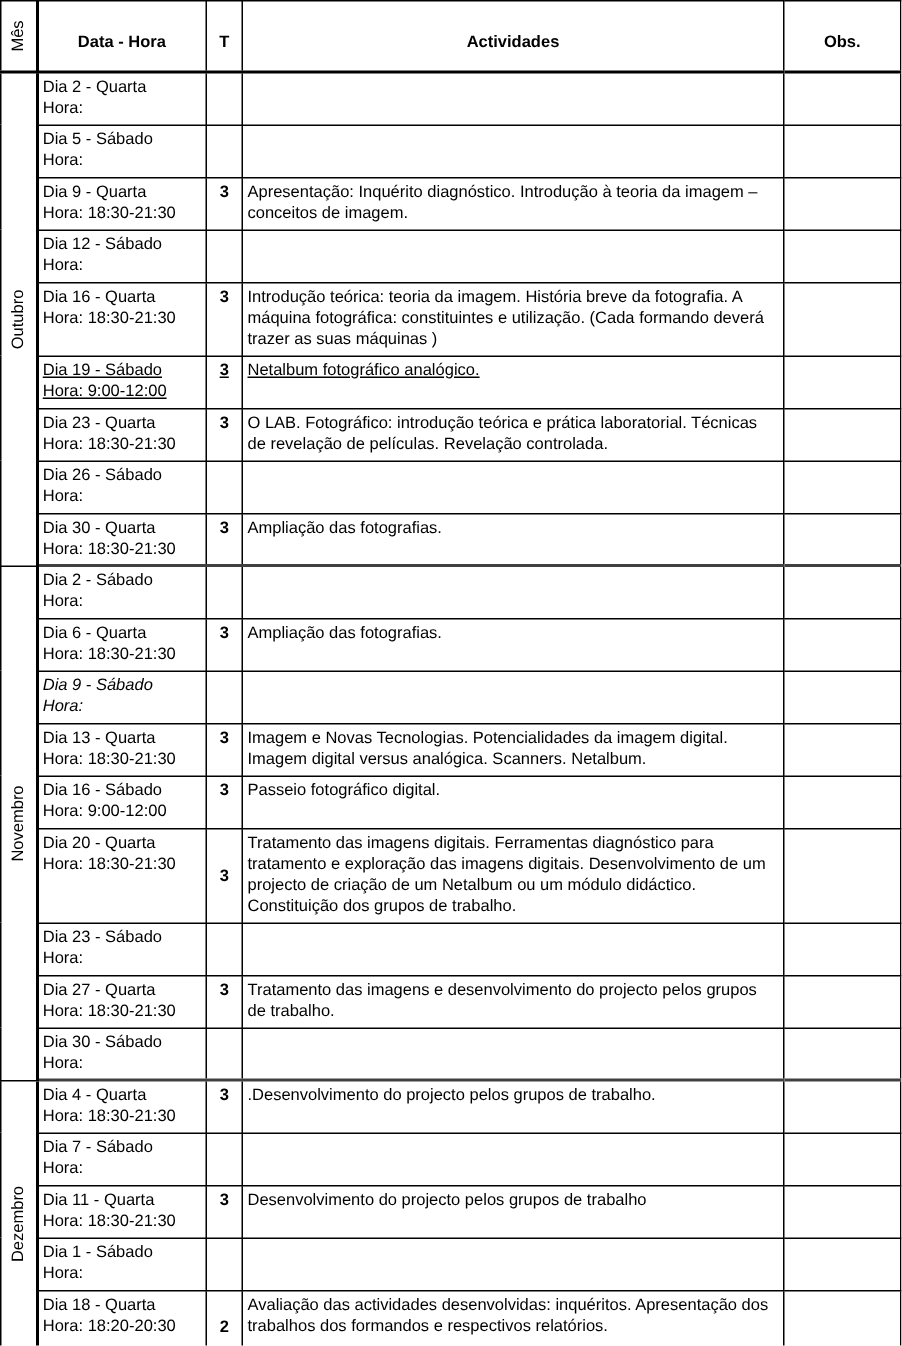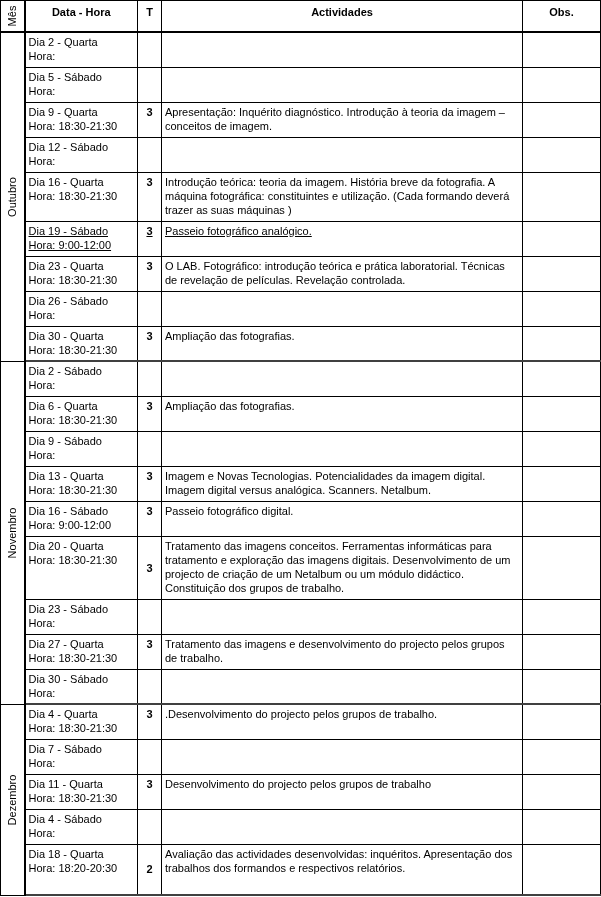--- a/index.html
+++ b/index.html
@@ -1,20 +1,20 @@
 <!DOCTYPE html>
 <html><head>
 <meta charset="utf-8">
 <style>
   html, body { margin: 0; padding: 0; background: #ffffff; }
   body { width: 601px; height: 897px; overflow: hidden; position: relative;
          font-family: "Liberation Sans", sans-serif; font-size: 11px; color: #000; }
   table { position: absolute; left: 0; top: 0; border-collapse: collapse; table-layout: fixed; width: 600px; }
   td, th { border: 1px solid #000; padding: 0; vertical-align: top; line-height: 14px; }
-  th { font-weight: bold; text-align: center; vertical-align: top; padding-top: 4px; height: 26px; border-bottom: 2px solid #000; }
+  th { font-weight: bold; text-align: center; vertical-align: top; padding-top: 20px; height: 26px; border-bottom: 2px solid #000; }
   col.c-mes { width: 24px; }
   col.c-data { width: 113px; }
   col.c-t { width: 24px; }
   col.c-act { width: 361px; }
   col.c-obs { width: 78px; }
   .mes-head, .mes-cell { border-right: 2px solid #000; }
   .mes-head { position: relative; padding: 0; }
   .vtext { position: absolute; left: 50%; top: 50%; transform: translate(-50%, -50%) rotate(-90deg); white-space: nowrap; font-weight: normal; }
   .mes-head .vtext { font-weight: normal; }
   .mes-cell { position: relative; vertical-align: middle; }
@@ -95,21 +95,21 @@
         <td class="t">3</td>
         <td class="act">Introdução teórica: teoria da imagem. História breve da fotografia. A máquina fotográfica: constituintes e utilização. (Cada formando deverá trazer as suas máquinas )</td>
         <td class="obs"></td>
       </tr>
       <tr style="height: 35px; text-decoration: underline;">
         <td class="data">
           <span class="line">Dia 19 - Sábado</span>
           <span class="line">Hora: 9:00-12:00</span>
         </td>
         <td class="t">3</td>
-        <td class="act">Passeio fotográfico analógico.</td>
+        <td class="act">Netalbum fotográfico analógico.</td>
         <td class="obs"></td>
       </tr>
       <tr style="height: 35px;">
         <td class="data">
           <span class="line">Dia 23 - Quarta</span>
           <span class="line">Hora: 18:30-21:30</span>
         </td>
         <td class="t">3</td>
         <td class="act">O LAB. Fotográfico: introdução teórica e prática laboratorial. Técnicas de revelação de películas. Revelação controlada.</td>
         <td class="obs"></td>
@@ -146,21 +146,21 @@
       </tr>
       <tr style="height: 35px;">
         <td class="data">
           <span class="line">Dia 6 - Quarta</span>
           <span class="line">Hora: 18:30-21:30</span>
         </td>
         <td class="t">3</td>
         <td class="act">Ampliação das fotografias.</td>
         <td class="obs"></td>
       </tr>
-      <tr style="height: 35px;">
+      <tr style="height: 35px; font-style: italic;">
         <td class="data">
           <span class="line">Dia 9 - Sábado</span>
           <span class="line">Hora:</span>
         </td>
         <td class="t"></td>
         <td class="act"></td>
         <td class="obs"></td>
       </tr>
       <tr style="height: 35px;">
         <td class="data">
@@ -179,21 +179,21 @@
         <td class="t">3</td>
         <td class="act">Passeio fotográfico digital.</td>
         <td class="obs"></td>
       </tr>
       <tr style="height: 63px;">
         <td class="data">
           <span class="line">Dia 20 - Quarta</span>
           <span class="line">Hora: 18:30-21:30</span>
         </td>
         <td class="t mid">3</td>
-        <td class="act">Tratamento das imagens conceitos. Ferramentas informáticas para tratamento e exploração das imagens digitais. Desenvolvimento de um projecto de criação de um Netalbum ou um módulo didáctico. Constituição dos grupos de trabalho.</td>
+        <td class="act">Tratamento das imagens digitais. Ferramentas diagnóstico para tratamento e exploração das imagens digitais. Desenvolvimento de um projecto de criação de um Netalbum ou um módulo didáctico. Constituição dos grupos de trabalho.</td>
         <td class="obs"></td>
       </tr>
       <tr style="height: 35px;">
         <td class="data">
           <span class="line">Dia 23 - Sábado</span>
           <span class="line">Hora:</span>
         </td>
         <td class="t"></td>
         <td class="act"></td>
         <td class="obs"></td>
@@ -241,21 +241,21 @@
         <td class="data">
           <span class="line">Dia 11 - Quarta</span>
           <span class="line">Hora: 18:30-21:30</span>
         </td>
         <td class="t">3</td>
         <td class="act">Desenvolvimento do projecto  pelos grupos de trabalho</td>
         <td class="obs"></td>
       </tr>
       <tr style="height: 35px;">
         <td class="data">
-          <span class="line">Dia 4 - Sábado</span>
+          <span class="line">Dia 1 - Sábado</span>
           <span class="line">Hora:</span>
         </td>
         <td class="t"></td>
         <td class="act"></td>
         <td class="obs"></td>
       </tr>
       <tr class="month-end" style="height: 51px;">
         <td class="data">
           <span class="line">Dia 18 - Quarta</span>
           <span class="line">Hora: 18:20-20:30</span>

